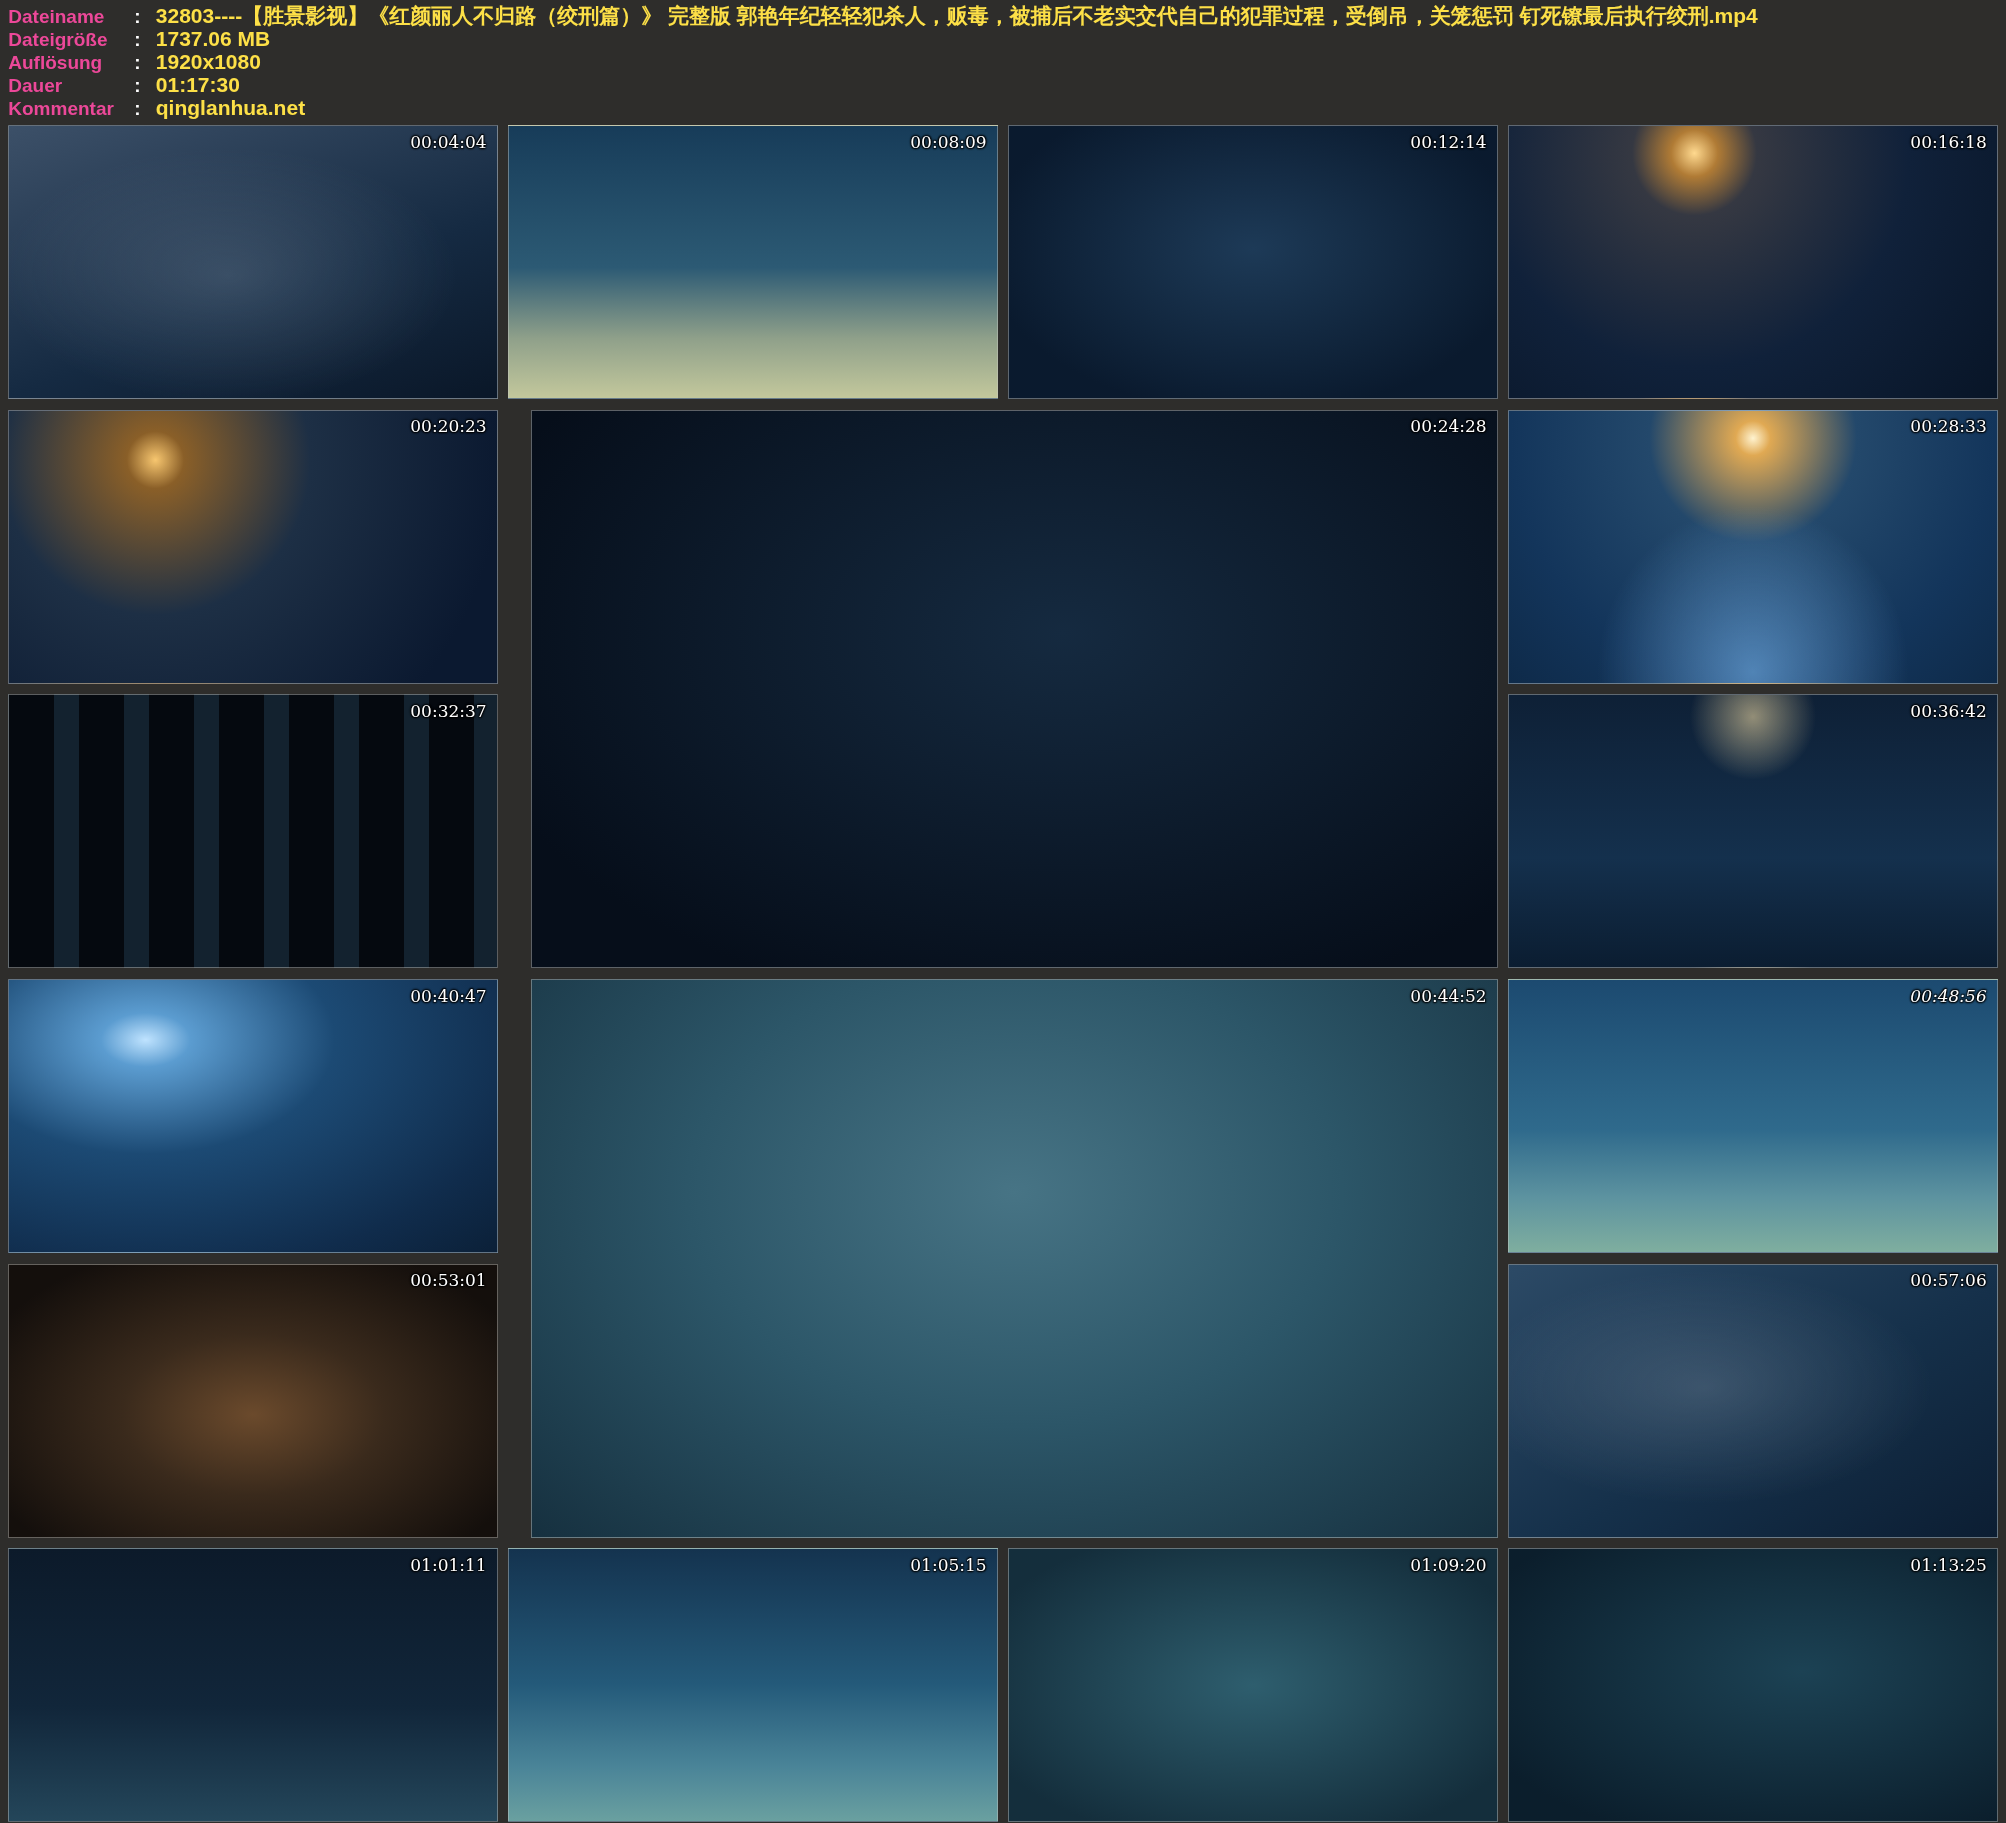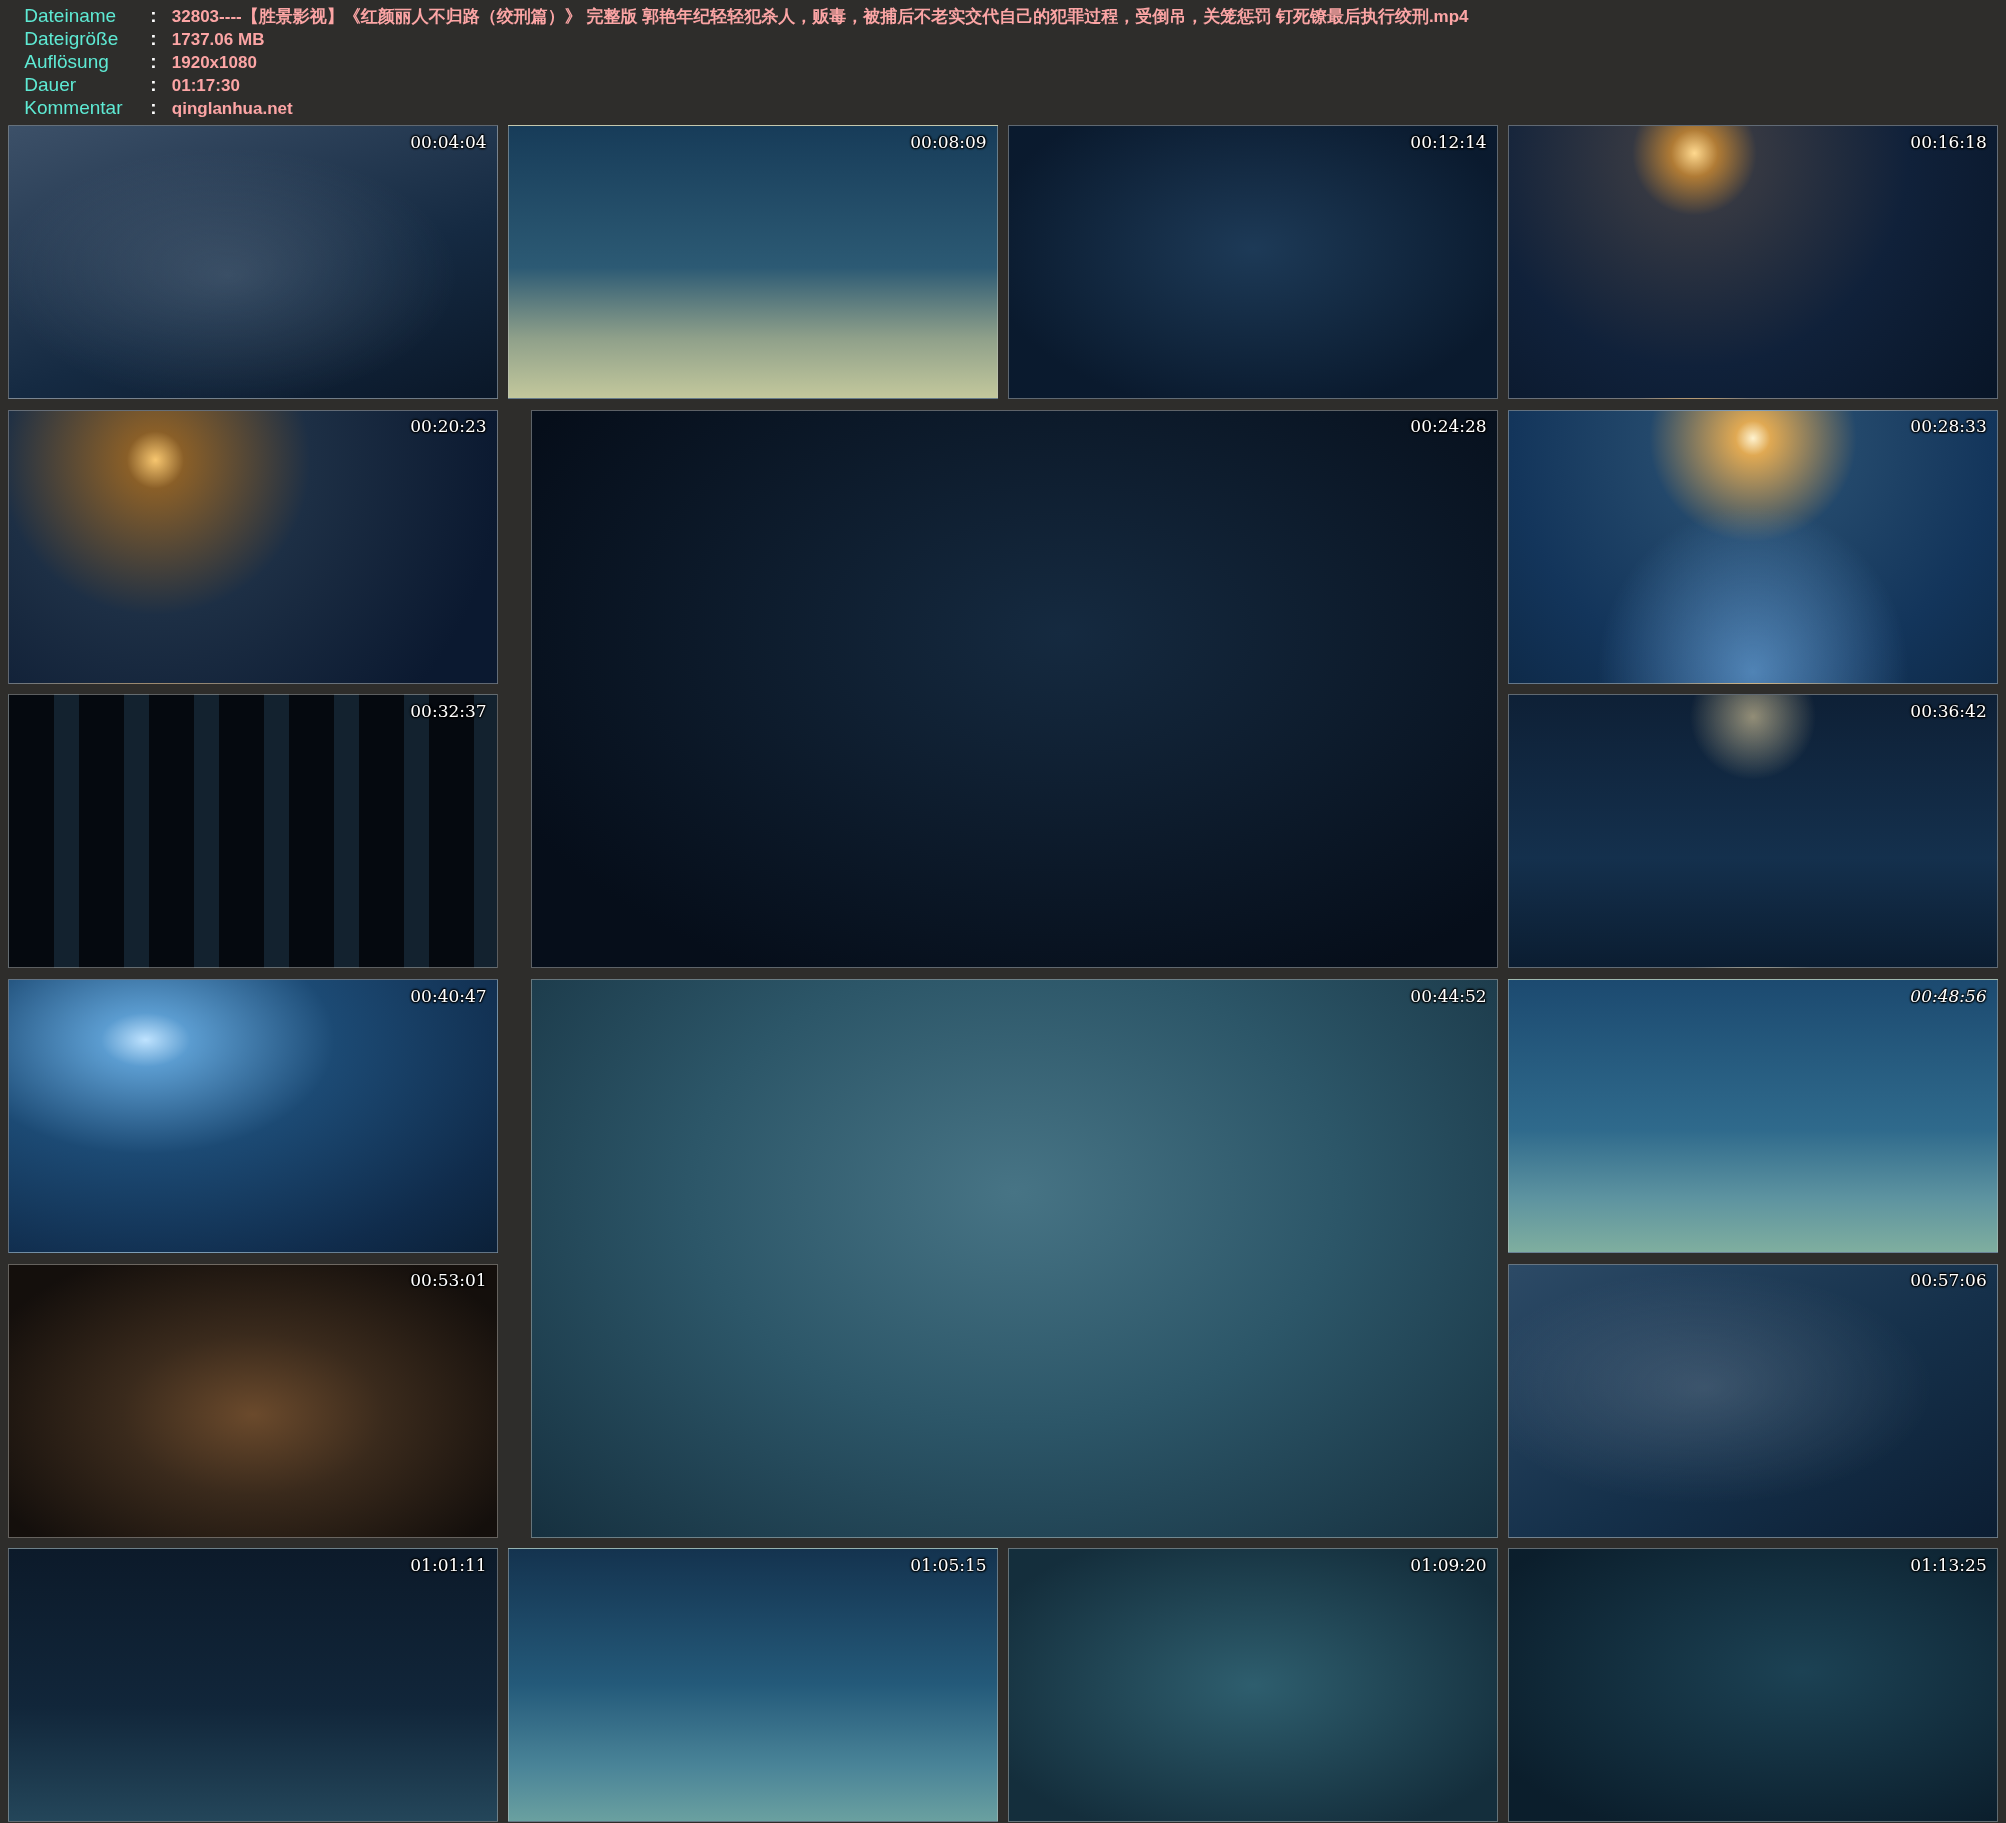--- a/index.html
+++ b/index.html
@@ -21,35 +21,34 @@
   .hrow {
     display: flex;
     align-items: baseline;
     height: 23px;
     line-height: 23px;
     white-space: nowrap;
   }
   .hlbl {
     width: 126px;
     flex: 0 0 126px;
-    color: #5eead4;
+    color: #ec4899;
     font-size: 19px;
-    font-weight: normal;
-    margin-left: 16px;
+    font-weight: bold;
   }
   .hsep {
     width: 21.5px;
     flex: 0 0 21.5px;
     color: #ffffff;
     font-size: 19px;
     font-weight: bold;
   }
   .hval {
-    color: #fca5a5;
-    font-size: 17px;
+    color: #fde047;
+    font-size: 21px;
     font-weight: bold;
     white-space: nowrap;
   }
 
   
   .grid {
     display: grid;
     grid-template-columns: repeat(4, 1fr);
     grid-auto-rows: 274px;
     gap: 10.7px;

